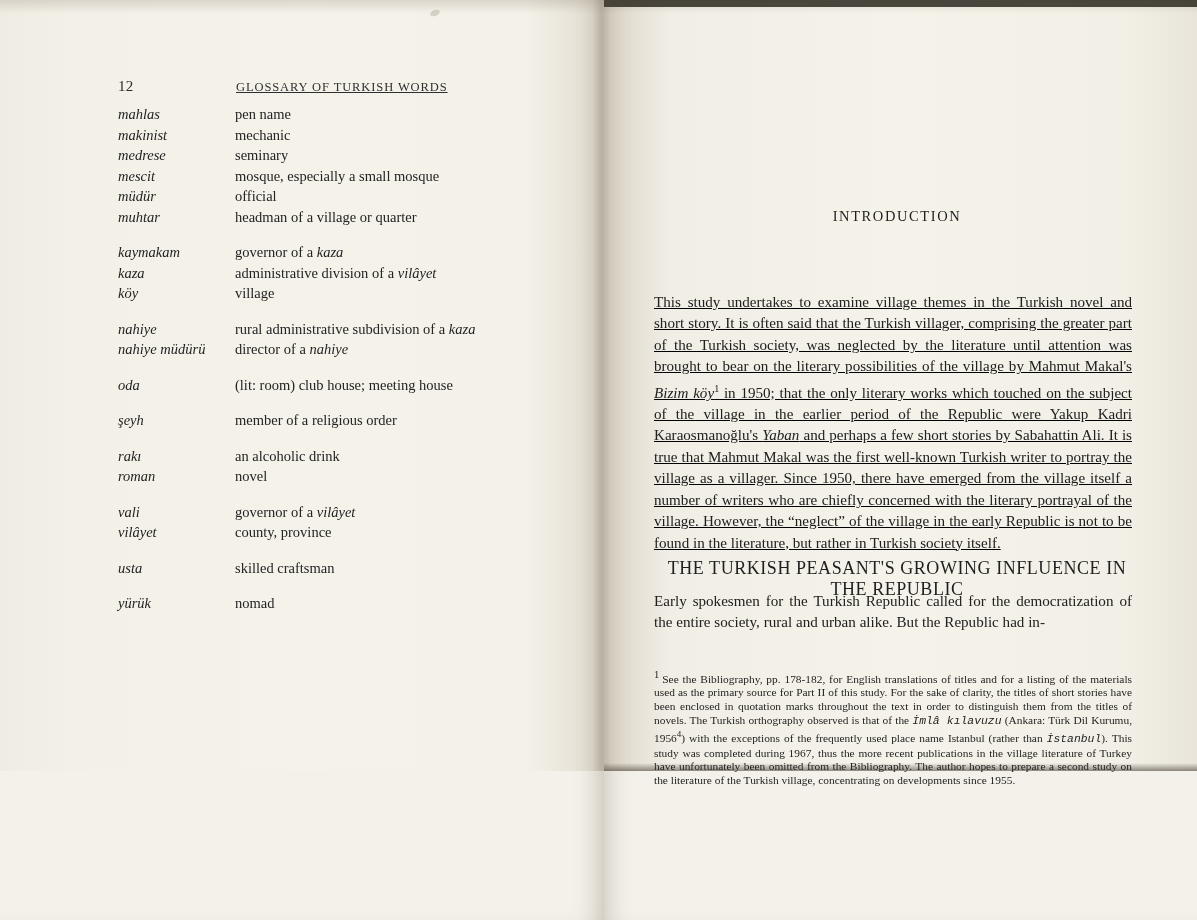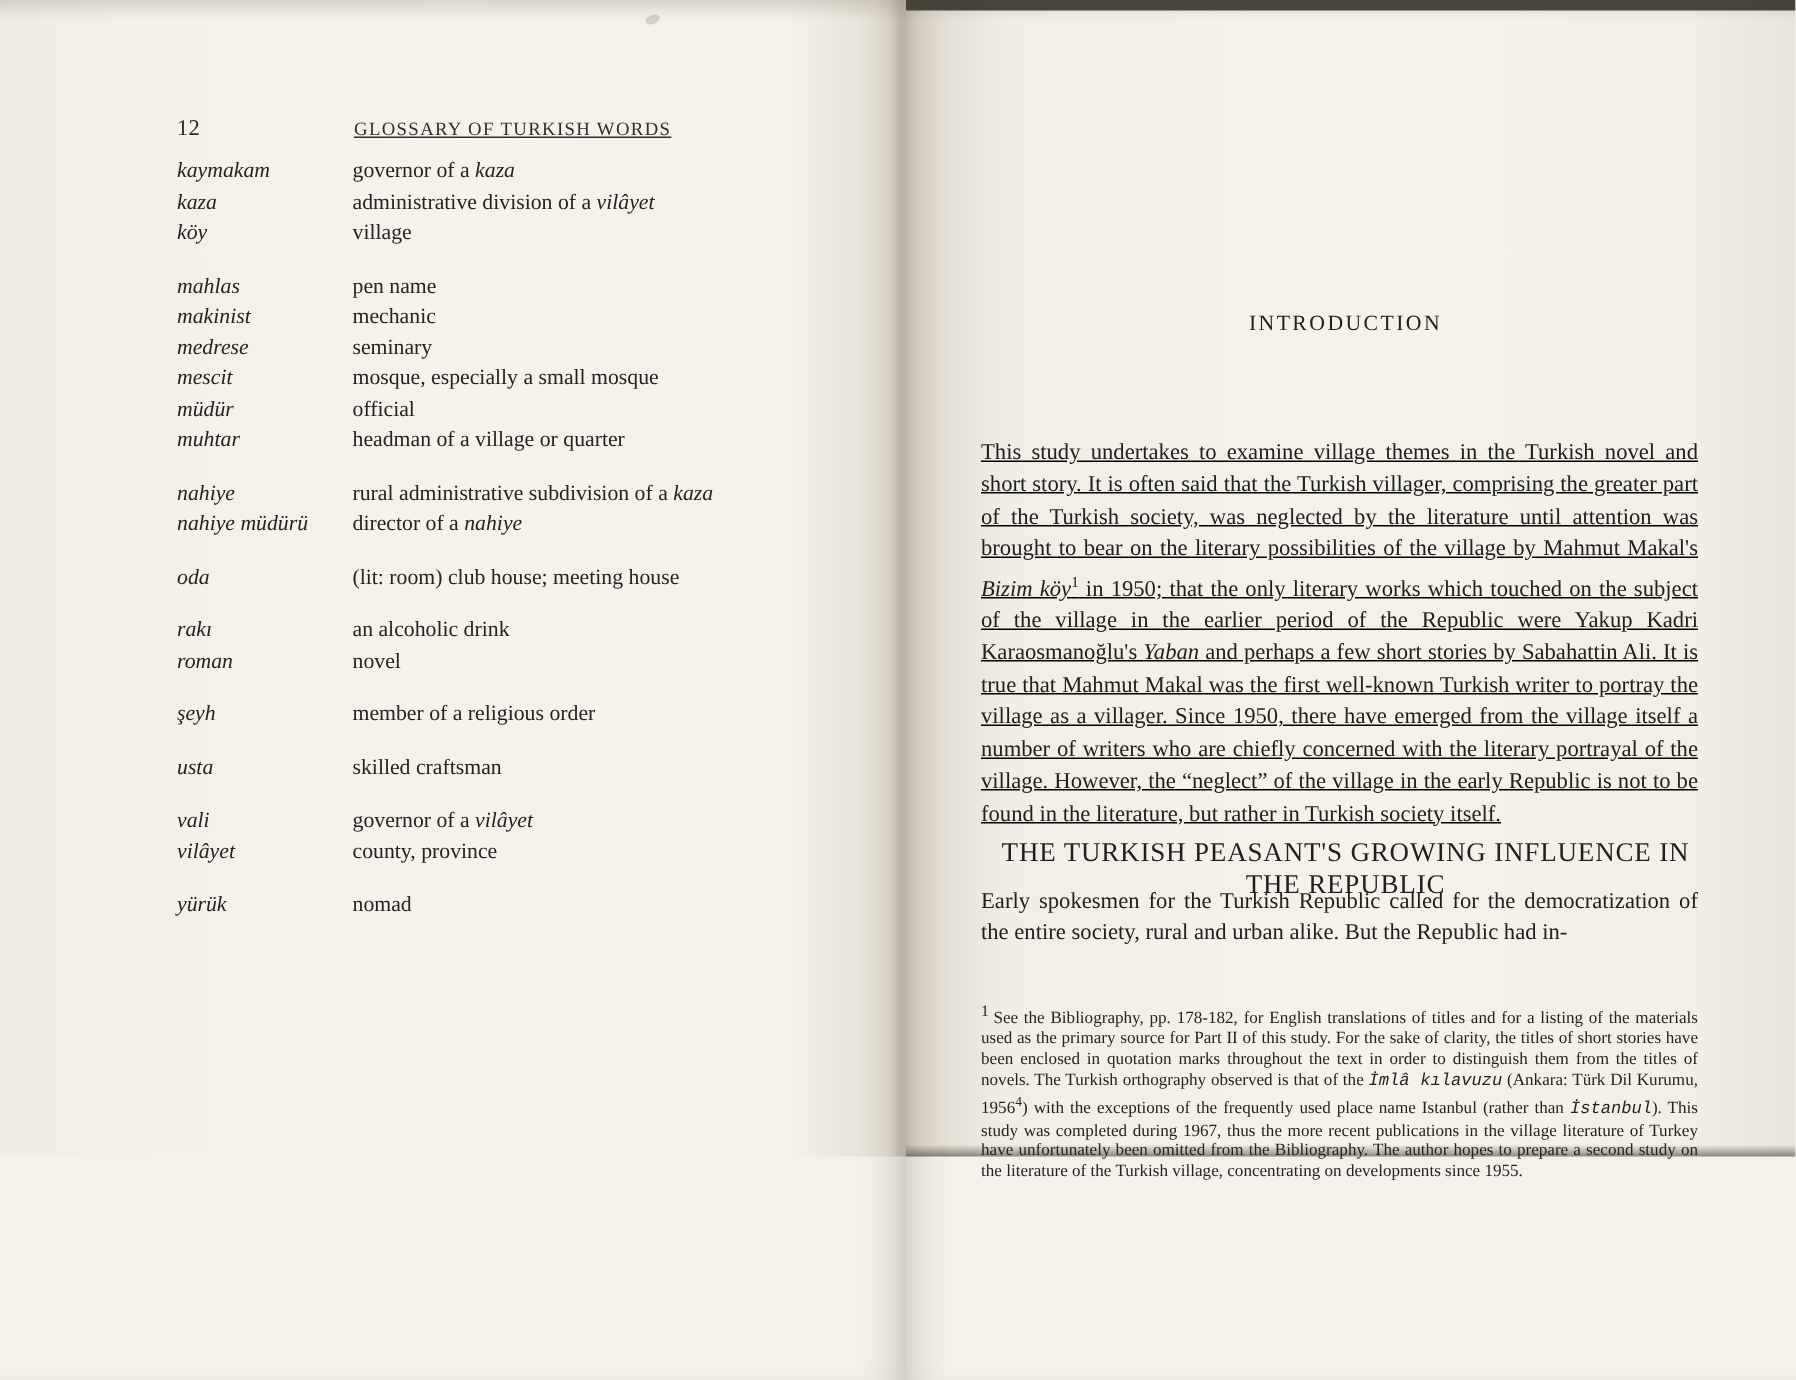--- a/index.html
+++ b/index.html
@@ -205,104 +205,104 @@
     <div class="faint-mark"></div>
 
     <div class="left-header">
       <div class="folio">12</div>
       <div class="running-head">GLOSSARY OF TURKISH WORDS</div>
     </div>
 
     <div class="glossary" id="glossary">
         <div class="gl-group">
           <div class="gl-row">
+            <div class="gl-term">mahlas</div>
+            <div class="gl-def">pen name</div>
+          </div>
+          <div class="gl-row">
+            <div class="gl-term">makinist</div>
+            <div class="gl-def">mechanic</div>
+          </div>
+          <div class="gl-row">
+            <div class="gl-term">medrese</div>
+            <div class="gl-def">seminary</div>
+          </div>
+          <div class="gl-row">
+            <div class="gl-term">mescit</div>
+            <div class="gl-def">mosque, especially a small mosque</div>
+          </div>
+          <div class="gl-row">
+            <div class="gl-term">müdür</div>
+            <div class="gl-def">official</div>
+          </div>
+          <div class="gl-row">
+            <div class="gl-term">muhtar</div>
+            <div class="gl-def">headman of a village or quarter</div>
+          </div>
+        </div>
+        <div class="gl-group">
+          <div class="gl-row">
             <div class="gl-term">kaymakam</div>
             <div class="gl-def">governor of a <i>kaza</i></div>
           </div>
           <div class="gl-row">
             <div class="gl-term">kaza</div>
             <div class="gl-def">administrative division of a <i>vilâyet</i></div>
           </div>
           <div class="gl-row">
             <div class="gl-term">köy</div>
             <div class="gl-def">village</div>
           </div>
         </div>
         <div class="gl-group">
           <div class="gl-row">
-            <div class="gl-term">mahlas</div>
-            <div class="gl-def">pen name</div>
-          </div>
-          <div class="gl-row">
-            <div class="gl-term">makinist</div>
-            <div class="gl-def">mechanic</div>
-          </div>
-          <div class="gl-row">
-            <div class="gl-term">medrese</div>
-            <div class="gl-def">seminary</div>
-          </div>
-          <div class="gl-row">
-            <div class="gl-term">mescit</div>
-            <div class="gl-def">mosque, especially a small mosque</div>
-          </div>
-          <div class="gl-row">
-            <div class="gl-term">müdür</div>
-            <div class="gl-def">official</div>
-          </div>
-          <div class="gl-row">
-            <div class="gl-term">muhtar</div>
-            <div class="gl-def">headman of a village or quarter</div>
-          </div>
-        </div>
-        <div class="gl-group">
-          <div class="gl-row">
             <div class="gl-term">nahiye</div>
             <div class="gl-def">rural administrative subdivision of a <i>kaza</i></div>
           </div>
           <div class="gl-row">
             <div class="gl-term">nahiye müdürü</div>
             <div class="gl-def">director of a <i>nahiye</i></div>
           </div>
         </div>
         <div class="gl-group">
           <div class="gl-row">
             <div class="gl-term">oda</div>
             <div class="gl-def">(lit: room) club house; meeting house</div>
           </div>
         </div>
         <div class="gl-group">
           <div class="gl-row">
+            <div class="gl-term">şeyh</div>
+            <div class="gl-def">member of a religious order</div>
+          </div>
+        </div>
+        <div class="gl-group">
+          <div class="gl-row">
             <div class="gl-term">rakı</div>
             <div class="gl-def">an alcoholic drink</div>
           </div>
           <div class="gl-row">
             <div class="gl-term">roman</div>
             <div class="gl-def">novel</div>
           </div>
         </div>
         <div class="gl-group">
           <div class="gl-row">
-            <div class="gl-term">şeyh</div>
-            <div class="gl-def">member of a religious order</div>
+            <div class="gl-term">vali</div>
+            <div class="gl-def">governor of a <i>vilâyet</i></div>
+          </div>
+          <div class="gl-row">
+            <div class="gl-term">vilâyet</div>
+            <div class="gl-def">county, province</div>
           </div>
         </div>
         <div class="gl-group">
           <div class="gl-row">
             <div class="gl-term">usta</div>
             <div class="gl-def">skilled craftsman</div>
-          </div>
-        </div>
-        <div class="gl-group">
-          <div class="gl-row">
-            <div class="gl-term">vali</div>
-            <div class="gl-def">governor of a <i>vilâyet</i></div>
-          </div>
-          <div class="gl-row">
-            <div class="gl-term">vilâyet</div>
-            <div class="gl-def">county, province</div>
           </div>
         </div>
         <div class="gl-group">
           <div class="gl-row">
             <div class="gl-term">yürük</div>
             <div class="gl-def">nomad</div>
           </div>
         </div>
       </div>
   </div>

